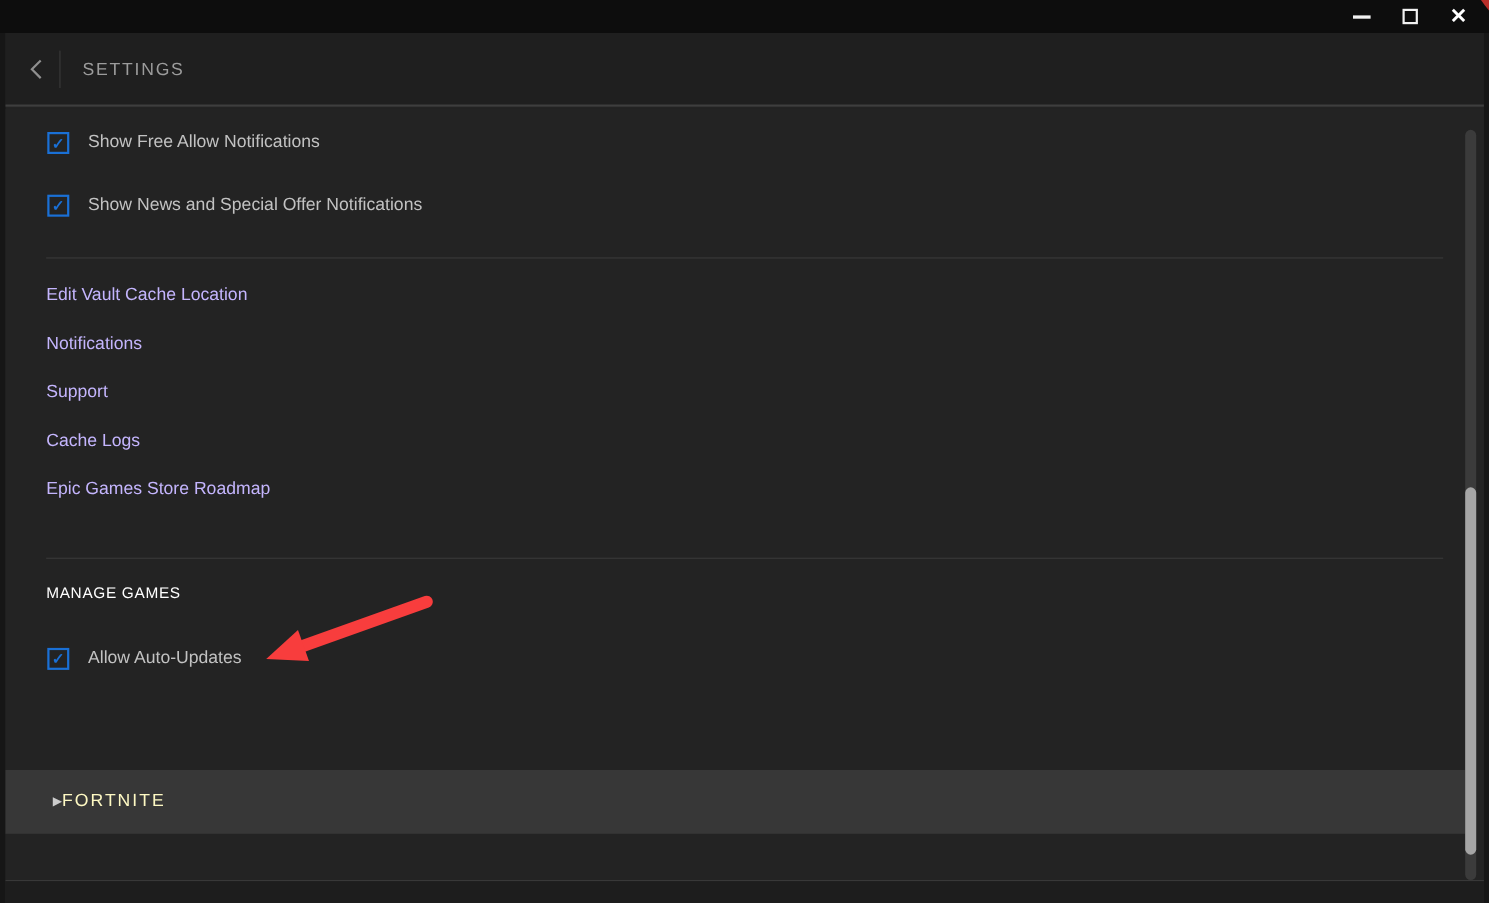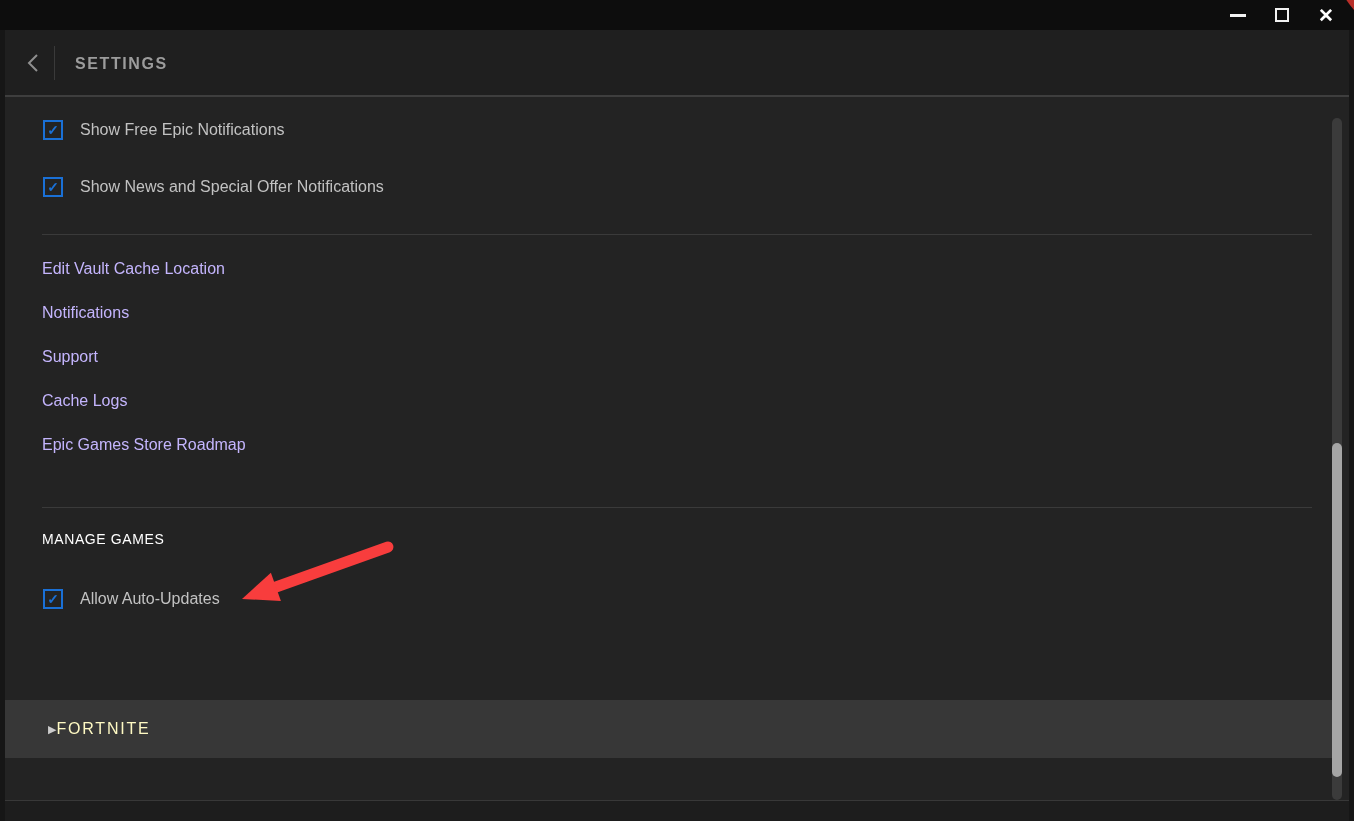--- a/index.html
+++ b/index.html
@@ -44,21 +44,21 @@
   .back-btn {
     position:absolute; left:13px; top:18px; width:30px; height:30px;
     display:flex; align-items:center; justify-content:center; cursor:pointer;
   }
   .back-btn svg { display:block; }
   .header-vsep {
     position:absolute; left:49px; top:16px; width:1px; height:34px; background:#3a3a3a;
   }
   .header-title {
     position:absolute; left:70px; top:0; height:67px; display:flex; align-items:center;
-    color:#9c9c9c; font-size:16px; font-weight:700; letter-spacing:1.6px;
+    color:#9c9c9c; font-size:16px; font-weight:400; letter-spacing:1.6px;
   }
 
   
   .content {
     position:absolute; left:0; top:69px; width:100%; bottom:0;
     background:#232323;
   }
 
   .check-row {
     position:absolute; left:38px; height:30px;
@@ -149,21 +149,21 @@
     <div class="header-vsep"></div>
     <div class="header-title">SETTINGS</div>
   </div>
 
   <div class="content">
 
     <div class="check-row" style="top:16px">
       <span class="checkbox checked">
         <span class="tick">✓</span>
       </span>
-      <span class="check-label">Show Free Epic Notifications</span>
+      <span class="check-label">Show Free Allow Notifications</span>
     </div>
 
     <div class="check-row" style="top:73px">
       <span class="checkbox checked">
         <span class="tick">✓</span>
       </span>
       <span class="check-label">Show News and Special Offer Notifications</span>
     </div>
 
     <div class="divider" style="top:135px"></div>

